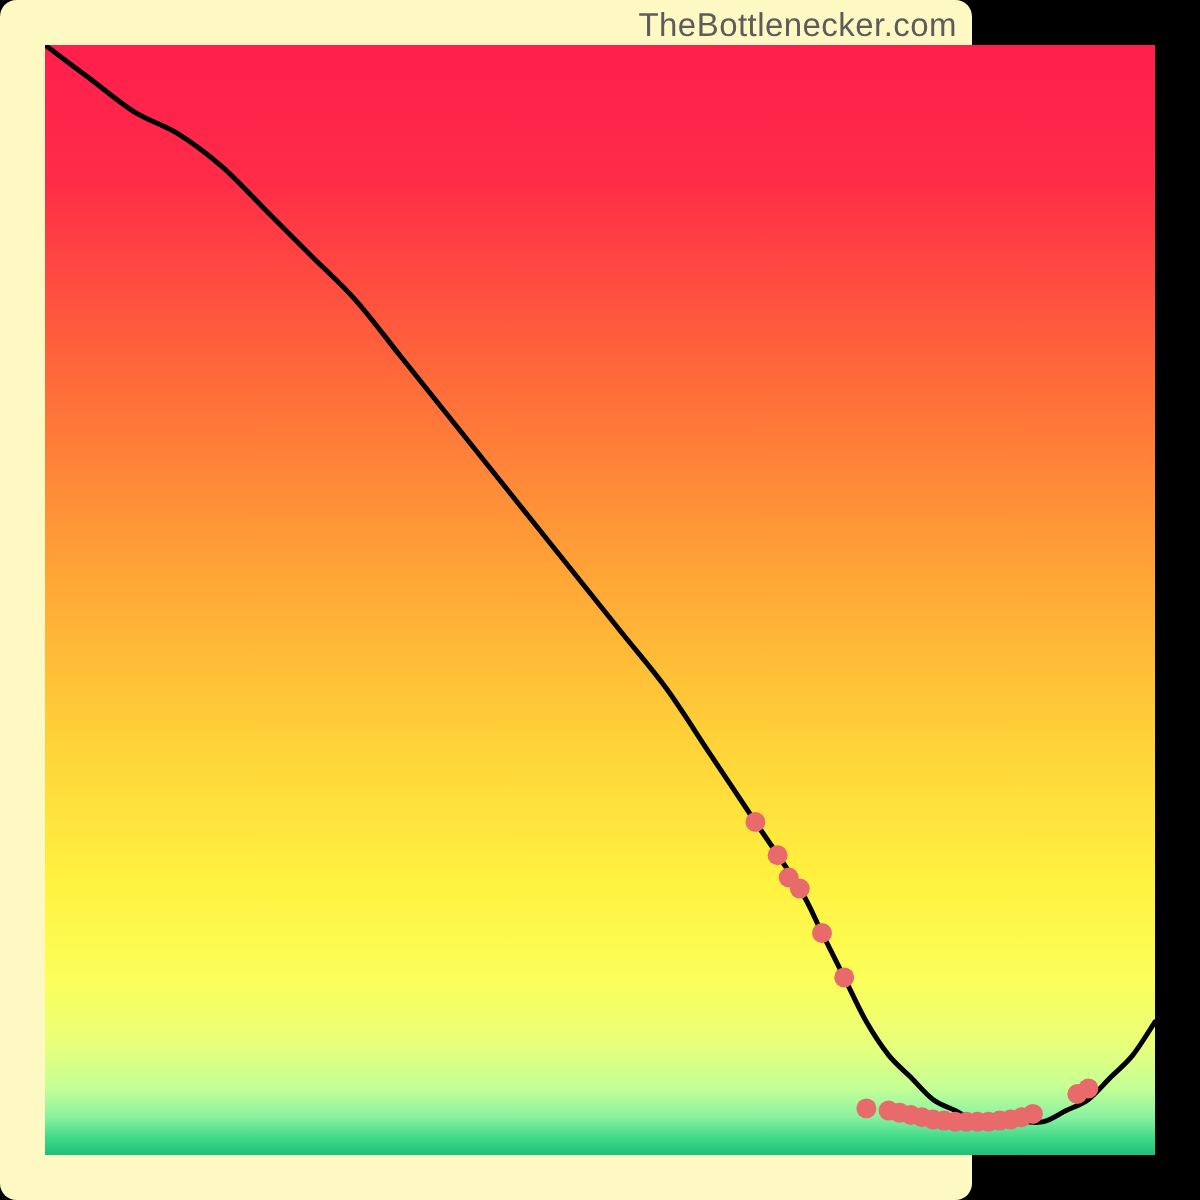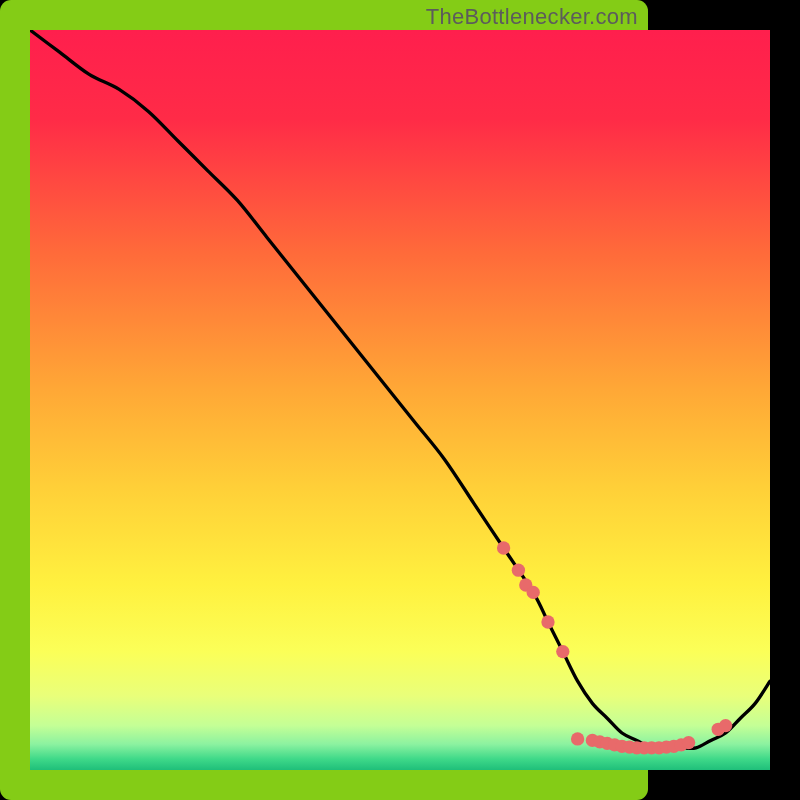--- a/index.html
+++ b/index.html
@@ -8,21 +8,21 @@
     width: 800px;
     height: 800px;
     background: #000;
     overflow: hidden;
     font-family: Arial, Helvetica, sans-serif;
   }
   .frame {
     position: relative;
     width: 648px;
     height: 800px;
-    background: #84cc16;
+    background: #fef9c3;
     border-radius: 11px;
   }
   .watermark {
     position: absolute;
     top: 4px;
     right: 10px;
     color: #5c5c5c;
     font-size: 22px;
     font-weight: 500;
     letter-spacing: 0.3px;

